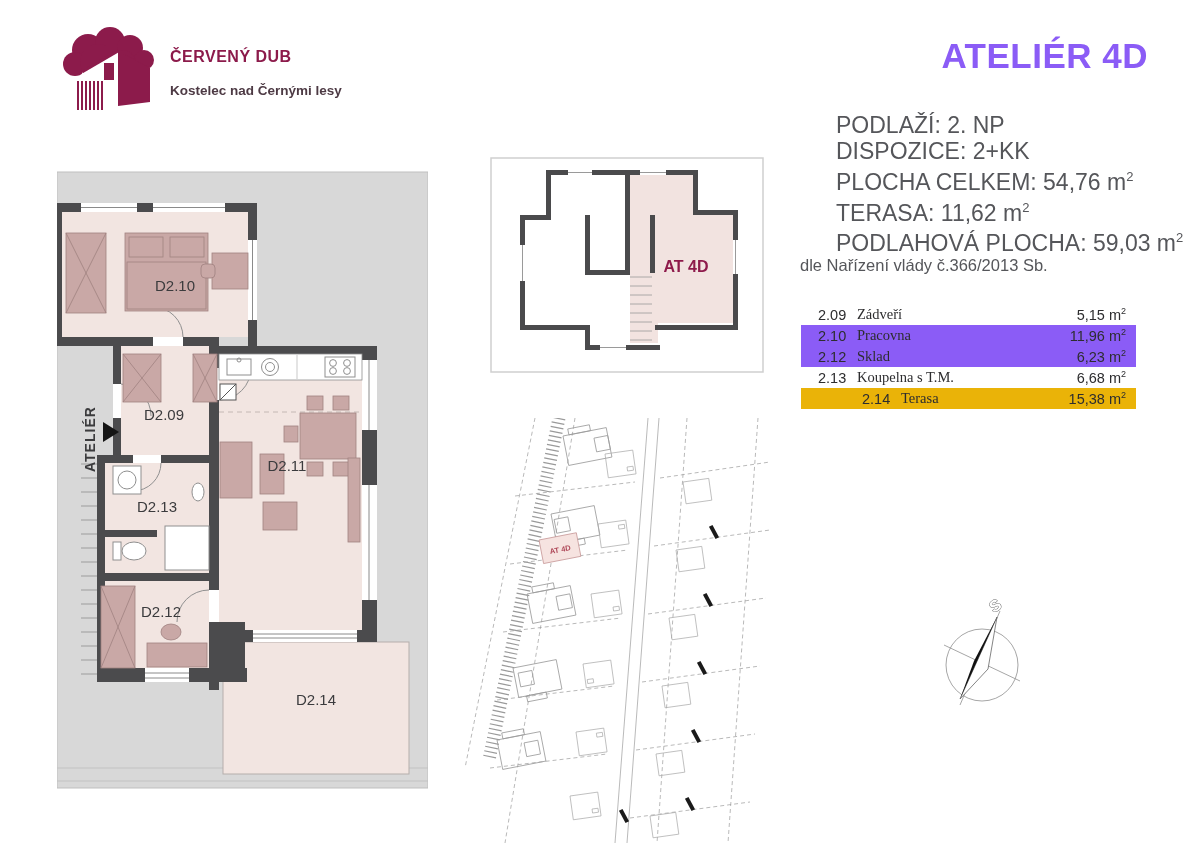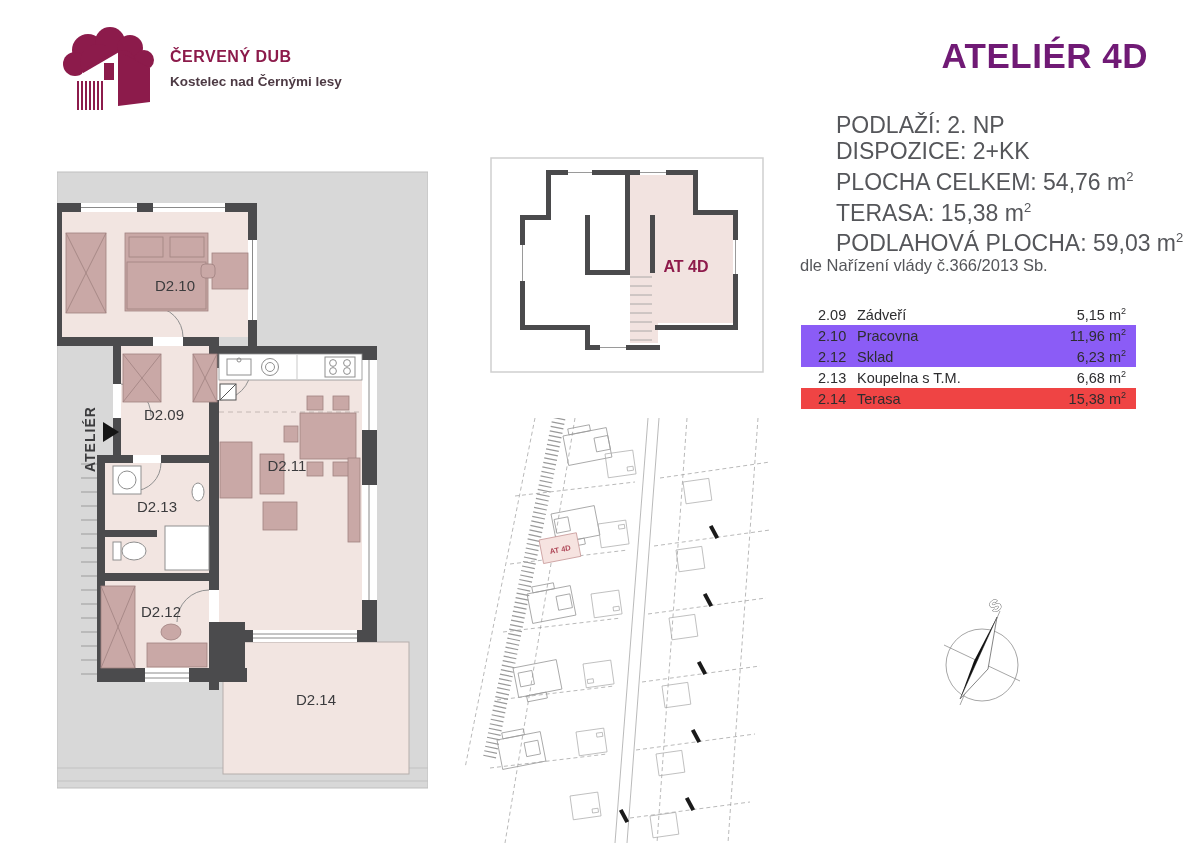--- a/index.html
+++ b/index.html
@@ -1,38 +1,38 @@
 <!DOCTYPE html>
 <html><head>
 <meta charset="utf-8">
 <style>
   html,body{margin:0;padding:0;background:#fff;}
   .page{position:relative;width:1200px;height:848px;background:#fff;overflow:hidden;
         font-family:"Liberation Sans",sans-serif;}
   .abs{position:absolute;}
   
   .brand-name{font-size:16px;font-weight:bold;color:#8c1b4b;letter-spacing:.5px;}
-  .brand-sub{font-size:13.5px;font-weight:bold;color:#4d3a44;margin-top:8px;}
-  .sheet-title{font-size:35px;font-weight:800;color:#701a75;letter-spacing:.5px;
+  .brand-sub{font-size:13.5px;font-weight:bold;color:#4d3a44;margin-top:17px;}
+  .sheet-title{font-size:35px;font-weight:800;color:#8b5cf6;letter-spacing:.5px;
                text-align:right;width:400px;}
   
   .info{color:#55565a;}
   .info-line{font-size:23px;line-height:26px;white-space:nowrap;margin-left:36px;}
   .info-line sup{font-size:13px;}
   .info-note{font-size:16.5px;margin-top:0;}
   
   .atable{width:335px;font-size:14.5px;color:#2d2d2f;}
   .trow{display:flex;align-items:center;height:21px;}
   .trow .c-num{width:56px;padding-left:17px;box-sizing:border-box;}
-  .trow .c-name{flex:1;}
+  .trow .c-name{flex:1;font-family:Liberation Serif, serif;}
   .trow .c-area{width:100px;text-align:right;padding-right:10px;box-sizing:border-box;white-space:nowrap;}
   .trow sup{font-size:9px;}
   .bg-pink{background:#8b5cf6;}
   .bg-total{background:#8f1a4d;color:#fff;font-weight:bold;}
-  .bg-gray{background:#ef4444;}
+  .bg-gray{background:#eab308;padding-left:44px;}
   svg text{font-family:"Liberation Sans",sans-serif;}
 </style>
 </head>
 <body>
 
 <div class="page">
 
   <svg class="abs" style="left:58px;top:26px;" width="108" height="84" viewBox="0 0 108 84">
     <g fill="#8c1b4b">
       <circle cx="30" cy="24" r="16"></circle>
@@ -64,21 +64,21 @@
     <div class="brand-name">ČERVENÝ DUB</div>
     <div class="brand-sub">Kostelec nad Černými lesy</div>
   </div>
 
   <div class="abs sheet-title" style="left:748px;top:36px;">ATELIÉR 4D</div>
 
   <div class="abs info" style="left:800px;top:112px;">
     <div class="info-line"><span>PODLAŽÍ: 2. NP</span></div>
     <div class="info-line"><span>DISPOZICE: 2+KK</span></div>
     <div class="info-line"><span>PLOCHA CELKEM: 54,76 m</span><sup>2</sup></div>
-    <div class="info-line"><span>TERASA: 15,38 m</span><sup>2</sup></div>
+    <div class="info-line"><span>TERASA: 11,62 m</span><sup>2</sup></div>
     <div class="info-line"><span>PODLAHOVÁ PLOCHA: 59,03 m</span><sup>2</sup></div>
     <div class="info-note">dle Nařízení vlády č.366/2013 Sb.</div>
   </div>
 
   <div class="abs atable" style="left:801px;top:304px;">
     <div class="trow">
       <span class="c-num">2.09</span>
         <span class="c-name">Zádveří</span>
       <span class="c-area"><span>5,15 m</span><sup>2</sup></span>
       </div>

